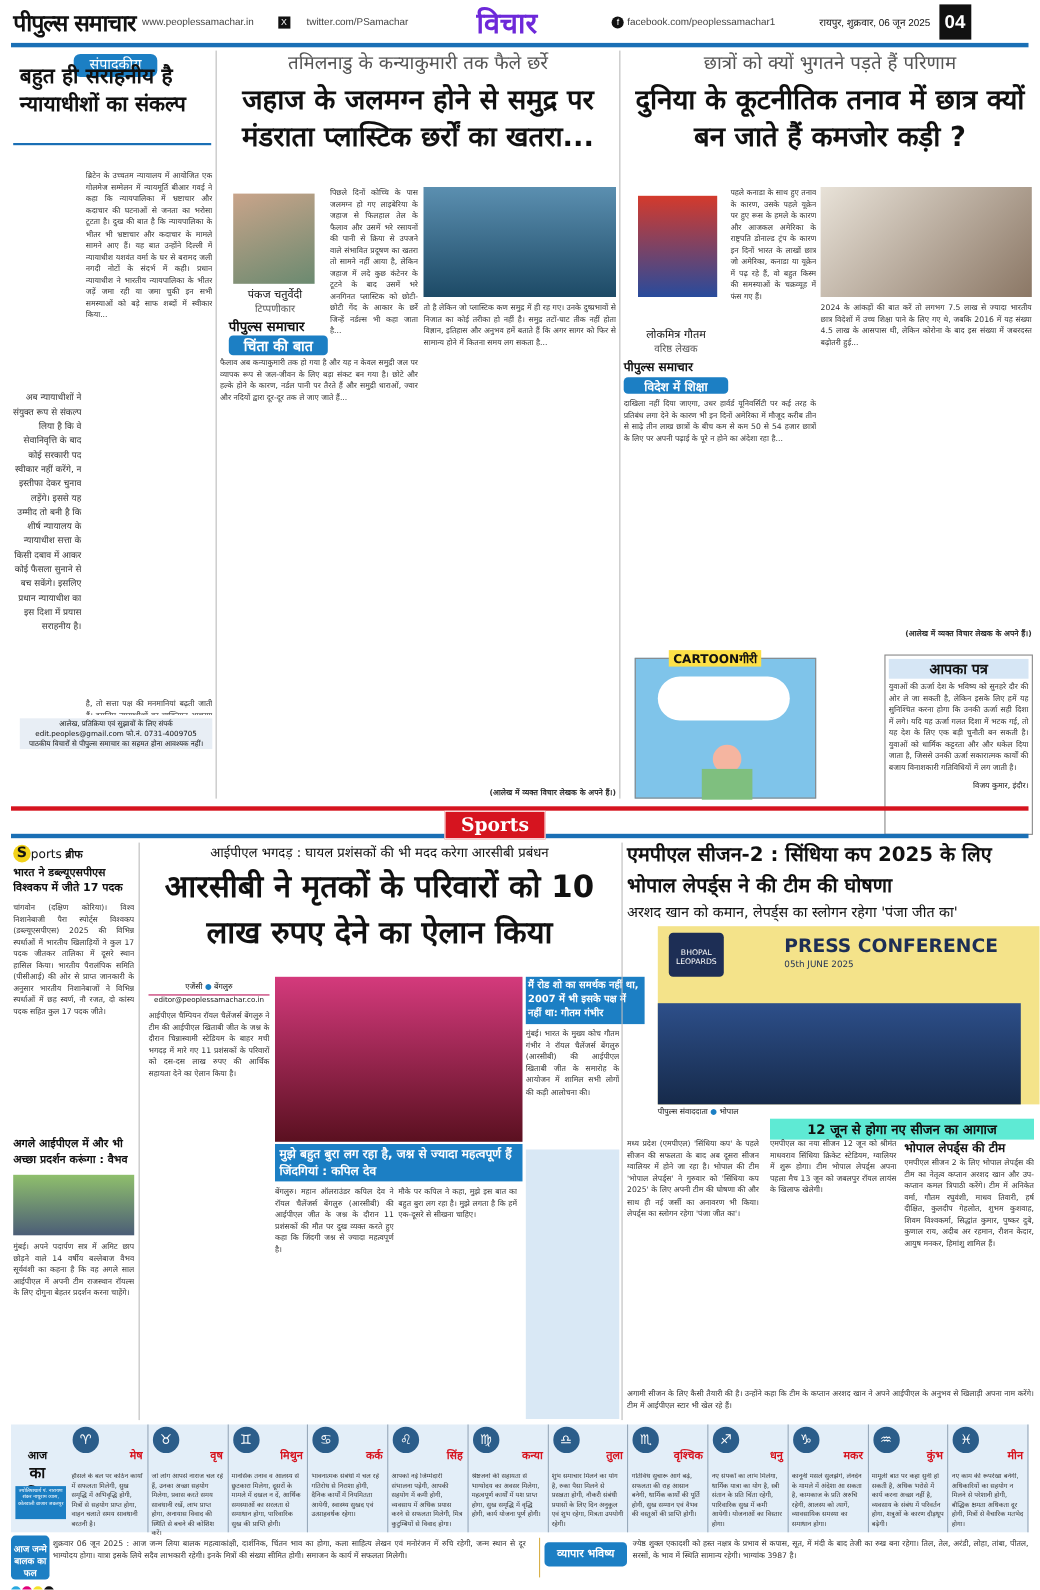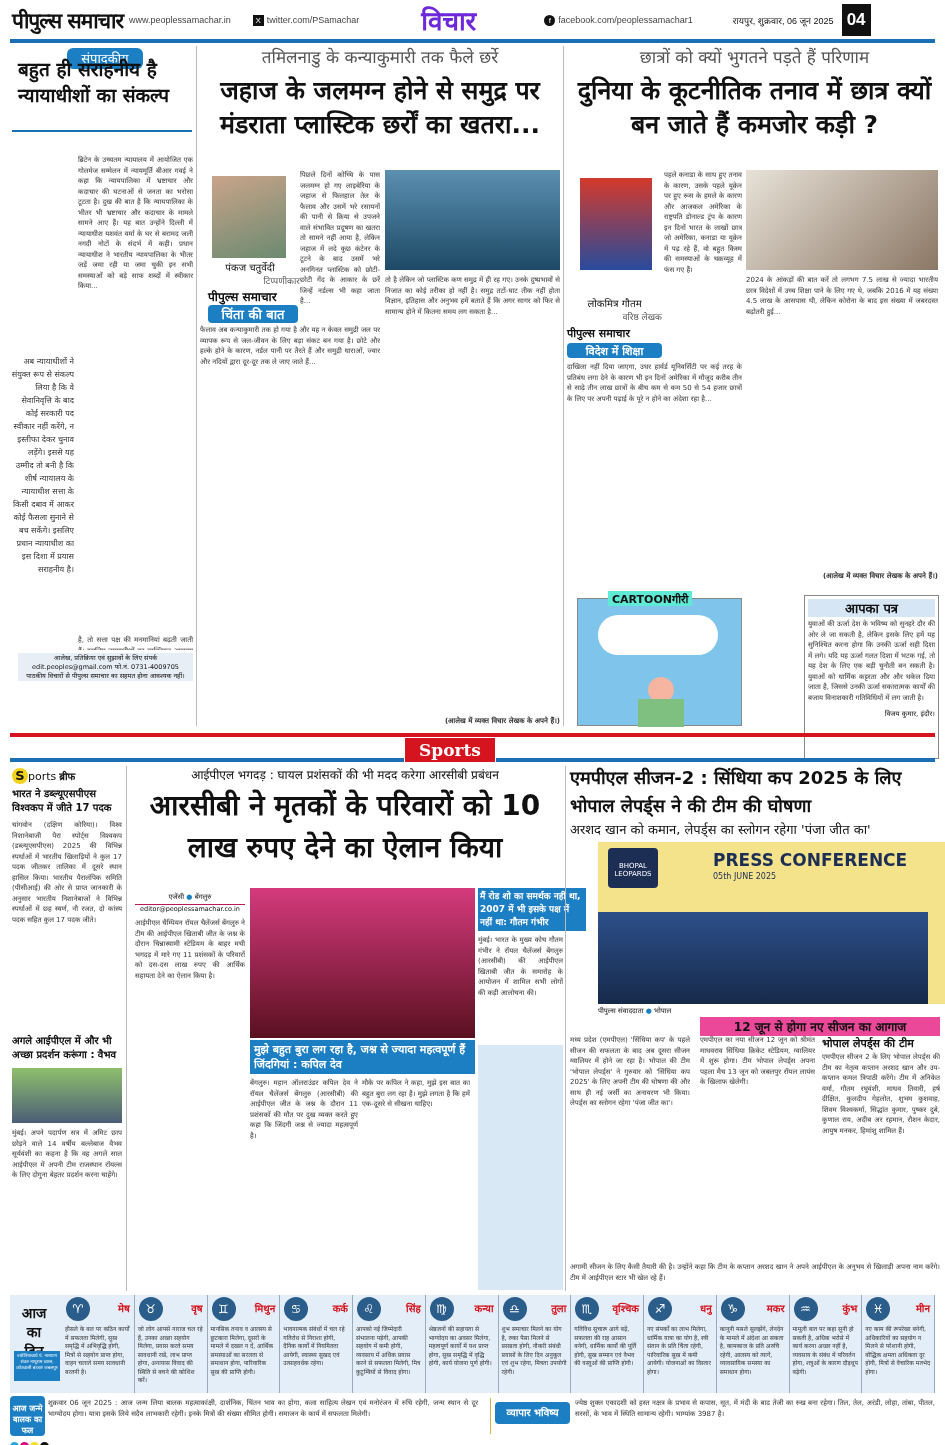--- a/index.html
+++ b/index.html
@@ -16,39 +16,39 @@
 .bluebar{left:10px;top:39px;width:925px;height:4px;background:#1a6fb5}
 .redbar{left:10px;top:733px;width:925px;height:4px;background:#d6141f}
 .bluebar2{left:10px;top:758px;width:925px;height:4px;background:#1a6fb5}
 .tag{background:#1c7fc4;color:#fff;font-size:13px;padding:3px 14px;border-radius:6px}
 .ed-h{font-family:"DejaVu Sans",sans-serif;font-weight:bold;font-size:19px;line-height:26px}
 .kicker{color:#555;font-size:17px;text-align:center}
 .big{font-weight:bold;font-size:25px;line-height:34px;text-align:center}
 .text{font-size:7px;line-height:10.5px;color:#333;text-align:justify;overflow:hidden}
 .photo{background:linear-gradient(160deg,#c9a48a,#6b8a70);}
 .caption{font-size:10px;text-align:center}
-.subcap{font-size:9px;color:#555;text-align:right}
+.subcap{font-size:9px;color:#555;text-align:center}
 .box{border:1px solid #888}
 .sports-tab{background:#d6141f;color:#fff;font-family:"DejaVu Serif",serif;font-weight:bold;font-size:17px;padding:2px 14px;border:1px solid #fff}
 .h-sport{font-weight:bold;font-size:28px;line-height:42px;text-align:center}
 .blue-band{background:#1c7fc4;color:#fff;font-weight:bold}
 .rashi{background:#e3eef8}
 .rashi-col{position:absolute;top:0;height:100%;border-right:1px solid #9ab}
-.rashi-name{color:#d6141f;font-weight:bold;font-size:10px;text-align:right;padding-right:4px;margin-top:6px}
+.rashi-name{color:#d6141f;font-weight:bold;font-size:10px;text-align:right;padding-right:4px;margin-top:20px}
 .rashi-icon{position:absolute;left:4px;top:2px;width:24px;height:24px;border-radius:50%;background:#2b5d8a;color:#fff;font-size:12px;text-align:center;line-height:24px}
 .reg{width:9px;height:9px;border-radius:50%;display:inline-block;margin-right:1px}
 </style>
 </head>
 <body>
 
 <div class="abs hdr">
   <span class="logo"><span>पीपुल्स समाचार</span></span>
   <span class="small">www.peoplessamachar.in</span>
   <span class="xicon">X</span>
-  <span class="small" style="margin-left:0">twitter.com/PSamachar</span>
+  <span class="small" style="margin-left:12px">twitter.com/PSamachar</span>
   <span class="vichar">विचार</span>
   <span class="fb">f</span>
   <span class="small" style="margin-left:0">facebook.com/peoplessamachar1</span>
   <span class="date">रायपुर, शुक्रवार, 06 जून 2025</span>
   <span class="page">04</span>
 </div>
 <div class="abs bluebar"></div>
 
 <div class="abs" style="left:40px;top:48px;width:130px;text-align:center">
   <span class="tag">संपादकीय</span>
@@ -86,21 +86,21 @@
 <div class="abs subcap" style="left:567px;top:310px;width:95px">वरिष्ठ लेखक</div>
 <div class="abs" style="left:567px;top:325px;width:90px;font-family:'DejaVu Serif',serif;font-weight:bold;font-size:11px">पीपुल्स समाचार</div>
 <div class="abs" style="left:567px;top:343px;width:95px;background:#1c7fc4;color:#fff;font-weight:bold;font-size:11px;text-align:center;border-radius:4px">विदेश में शिक्षा</div>
 <div class="abs text" style="left:664px;top:170px;width:78px;height:190px">पहले कनाडा के साथ हुए तनाव के कारण, उसके पहले यूक्रेन पर हुए रूस के हमले के कारण और आजकल अमेरिका के राष्ट्रपति डोनाल्ड ट्रंप के कारण इन दिनों भारत के लाखों छात्र जो अमेरिका, कनाडा या यूक्रेन में पढ़ रहे हैं, वो बहुत किस्म की समस्याओं के चक्रव्यूह में फंस गए हैं।</div>
 <div class="abs text" style="left:567px;top:362px;width:175px;height:220px">दाखिला नहीं दिया जाएगा, उधर हार्वर्ड यूनिवर्सिटी पर कई तरह के प्रतिबंध लगा देने के कारण भी इन दिनों अमेरिका में मौजूद करीब तीन से साढ़े तीन लाख छात्रों के बीच कम से कम 50 से 54 हजार छात्रों के लिए पर अपनी पढ़ाई के पूरे न होने का अंदेशा रहा है...</div>
 <div class="abs" style="left:746px;top:170px;width:192px;height:100px;background:linear-gradient(135deg,#e8e2d8,#8b7765)"></div>
 <div class="abs text" style="left:746px;top:275px;width:192px;height:295px">2024 के आंकड़ों की बात करें तो लगभग 7.5 लाख से ज्यादा भारतीय छात्र विदेशों में उच्च शिक्षा पाने के लिए गए थे, जबकि 2016 में यह संख्या 4.5 लाख के आसपास थी, लेकिन कोरोना के बाद इस संख्या में जबरदस्त बढ़ोतरी हुई...</div>
 <div class="abs text" style="left:746px;top:571px;width:192px;height:12px;text-align:right;font-weight:bold">(आलेख में व्यक्त विचार लेखक के अपने हैं।)</div>
 
 <div class="abs box" style="left:577px;top:598px;width:165px;height:128px;background:#7fc4ea">
-  <div class="abs" style="left:30px;top:-8px;background:#5eead4;padding:0 4px;font-weight:bold;font-size:11px">CARTOONगीरी</div>
+  <div class="abs" style="left:30px;top:-8px;background:#fde047;padding:0 4px;font-weight:bold;font-size:11px">CARTOONगीरी</div>
   <div class="abs" style="left:20px;top:16px;width:120px;height:40px;background:#fff;border-radius:20px"></div>
   <div class="abs" style="left:70px;top:78px;width:26px;height:26px;border-radius:50%;background:#f5b5a0"></div>
   <div class="abs" style="left:60px;top:100px;width:46px;height:28px;background:#7fbf7f"></div>
 </div>
 
 <div class="abs box" style="left:804px;top:595px;width:135px;height:164px;padding:3px">
   <div style="background:#d6e6f5;text-align:center;font-weight:bold;font-size:13px">आपका पत्र</div>
   <div class="text" style="height:90px;margin-top:2px">युवाओं की ऊर्जा देश के भविष्य को सुनहरे दौर की ओर ले जा सकती है, लेकिन इसके लिए हमें यह सुनिश्चित करना होगा कि उनकी ऊर्जा सही दिशा में लगे। यदि यह ऊर्जा गलत दिशा में भटक गई, तो यह देश के लिए एक बड़ी चुनौती बन सकती है। युवाओं को धार्मिक कट्टरता और और धकेल दिया जाता है, जिससे उनकी ऊर्जा सकारात्मक कार्यों की बजाय विनाशकारी गतिविधियों में लग जाती है।</div>
   <div style="font-size:7px;text-align:right">विजय कुमार, इंदौर।</div>
 </div>
@@ -141,30 +141,30 @@
 <div class="abs" style="left:570px;top:820px;width:370px;font-size:13px">अरशद खान को कमान, लेपर्ड्स का स्लोगन रहेगा 'पंजा जीत का'</div>
 <div class="abs" style="left:598px;top:842px;width:367px;height:162px;background:#f4e38a">
   <div class="abs" style="left:10px;top:6px;width:50px;height:40px;background:#1d2e55;color:#fff;font-size:7px;text-align:center;border-radius:4px;padding-top:14px">BHOPAL LEOPARDS</div>
   <div class="abs" style="left:115px;top:8px;font-weight:bold;font-size:17px;color:#1d2e55">PRESS CONFERENCE</div>
   <div class="abs" style="left:115px;top:30px;font-size:8px;color:#1d2e55">05th JUNE 2025</div>
   <div class="abs" style="left:0;top:70px;width:330px;height:92px;background:linear-gradient(180deg,#2d4f8a,#162a4a)"></div>
 </div>
 <div class="abs" style="left:598px;top:1006px;width:150px;font-size:7px">
   <span>पीपुल्स संवाददाता</span> <span style="color:#1c7fc4">●</span> <span>भोपाल</span>
 </div>
-<div class="abs" style="left:700px;top:1017px;width:240px;background:#ec4899;font-weight:bold;font-size:12px;text-align:center;padding:1px">12 जून से होगा नए सीजन का आगाज</div>
+<div class="abs" style="left:700px;top:1017px;width:240px;background:#5eead4;font-weight:bold;font-size:12px;text-align:center;padding:1px">12 जून से होगा नए सीजन का आगाज</div>
 <div class="abs text" style="left:570px;top:1035px;width:120px;height:225px">मध्य प्रदेश (एमपीएल) 'सिंधिया कप' के पहले सीजन की सफलता के बाद अब दूसरा सीजन ग्वालियर में होने जा रहा है। भोपाल की टीम 'भोपाल लेपर्ड्स' ने गुरुवार को 'सिंधिया कप 2025' के लिए अपनी टीम की घोषणा की और साथ ही नई जर्सी का अनावरण भी किया। लेपर्ड्स का स्लोगन रहेगा 'पंजा जीत का'।</div>
 <div class="abs text" style="left:700px;top:1035px;width:115px;height:225px">एमपीएल का नया सीजन 12 जून को श्रीमंत माधवराव सिंधिया क्रिकेट स्टेडियम, ग्वालियर में शुरू होगा। टीम भोपाल लेपर्ड्स अपना पहला मैच 13 जून को जबलपुर रॉयल लायंस के खिलाफ खेलेगी।</div>
 <div class="abs" style="left:822px;top:1035px;width:118px;font-weight:bold;font-size:11px">भोपाल लेपर्ड्स की टीम</div>
 <div class="abs text" style="left:822px;top:1052px;width:118px;height:208px">एमपीएल सीजन 2 के लिए भोपाल लेपर्ड्स की टीम का नेतृत्व कप्तान अरशद खान और उप-कप्तान कमल त्रिपाठी करेंगे। टीम में अनिकेत वर्मा, गौतम रघुवंशी, माधव तिवारी, हर्ष दीक्षित, कुलदीप गेहलोत, शुभम कुशवाह, शिवम विश्वकर्मा, सिद्धांत कुमार, पुष्कर दुबे, कुणाल राय, अदीब अर रहमान, रौशन केदार, आयुष मनकर, हिमांशु शामिल हैं।</div>
 <div class="abs text" style="left:570px;top:1262px;width:370px;height:24px">अगामी सीजन के लिए कैसी तैयारी की है। उन्होंने कहा कि टीम के कप्तान अरशद खान ने अपने आईपीएल के अनुभव से खिलाड़ी अपना नाम करेंगे। टीम में आईपीएल स्टार भी खेल रहे हैं।</div>
 
 <div class="abs rashi" style="left:10px;top:1295px;width:925px;height:98px">
   <div class="abs" style="left:0;top:0;width:48px;height:98px;text-align:center">
-    <div style="font-weight:bold;font-size:14px;margin-top:8px">आज</div>
+    <div style="font-weight:bold;font-size:10px;margin-top:20px">आज</div>
     <div style="font-weight:bold;font-size:14px">का</div>
     <div style="font-weight:bold;font-size:14px">दिन</div>
   </div>
   <div class="abs" style="left:4px;top:56px;width:46px;height:30px;background:#1c7fc4;color:#fff;font-size:4.5px;line-height:6px;text-align:center;padding:2px">ज्योतिषाचार्य पं. नारायण शंकर नाथूराम व्यास, कोतवाली बाजार जबलपुर</div>
   <div id="rashi-wrap">
       <div class="rashi-col" style="left: 52px; width: 72.75px;">
         <div class="rashi-icon">♈</div>
         <div class="rashi-name">मेष</div>
         <div class="text" style="margin-top: 10px; padding: 0px 3px; height: 64px; font-size: 6px; line-height: 8.5px; text-align: left;">हौसले के बल पर कठिन कार्यों में सफलता मिलेगी, सुख समृद्धि में अभिवृद्धि होगी, मित्रों से सहयोग प्राप्त होगा, वाहन चलाते समय सावधानी बरतनी है।</div>
       </div>

